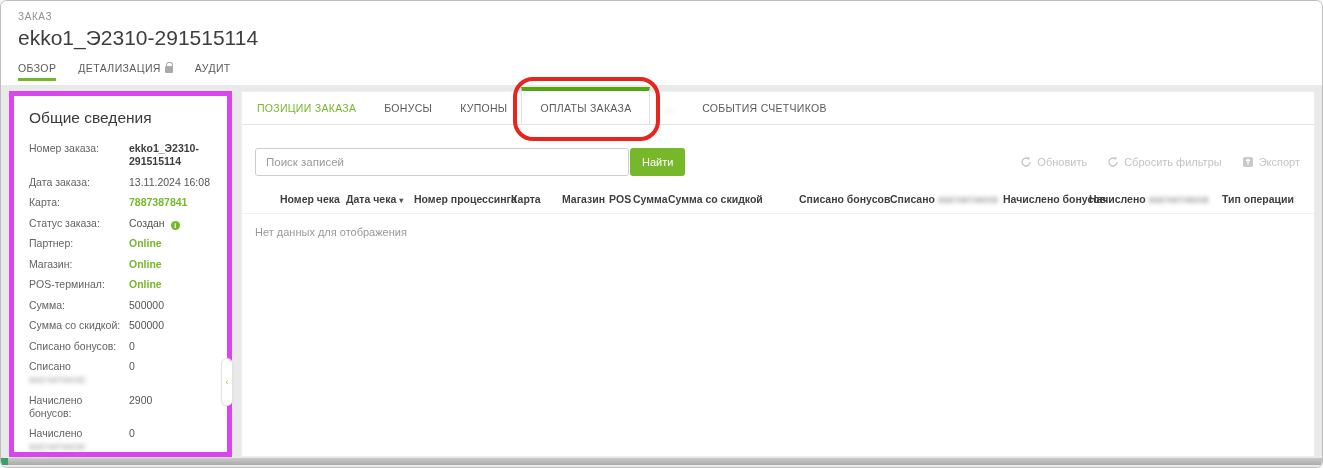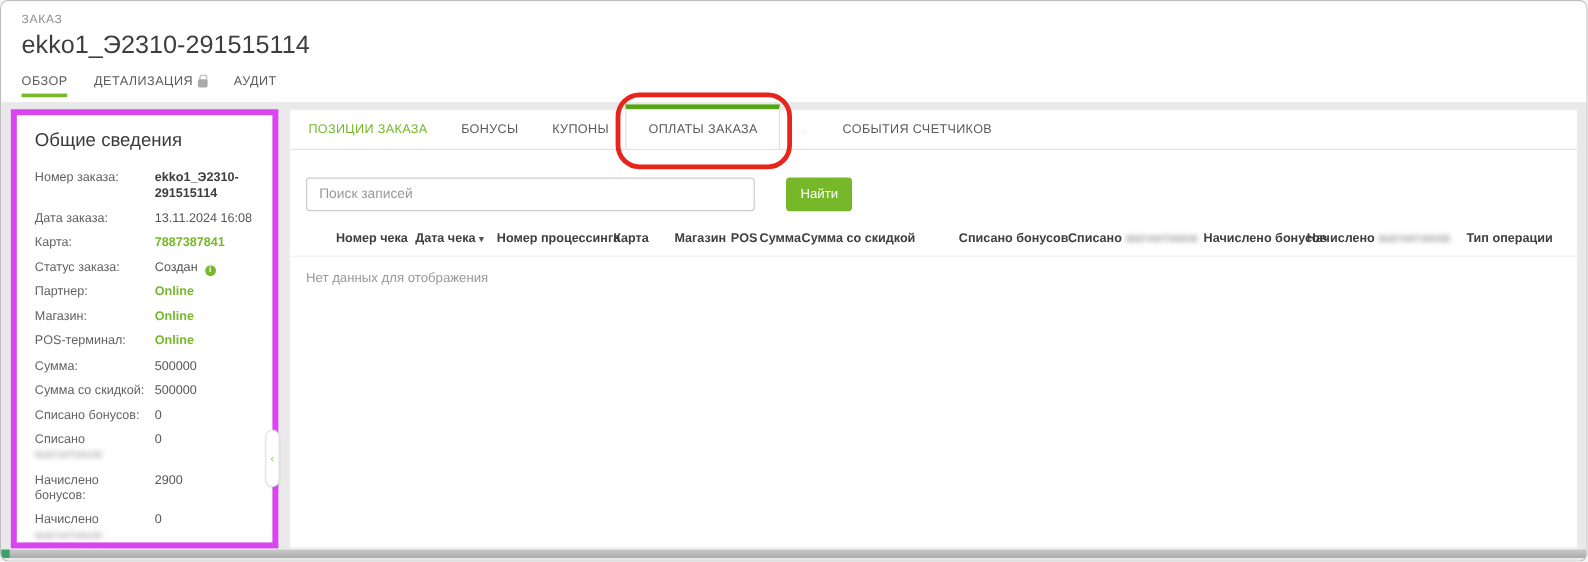--- a/index.html
+++ b/index.html
@@ -45,21 +45,21 @@
   .mtab.mutedtab{ color:#b5b5b5; }
   .mtab.boxed{ position:relative; background:#fff; border-left:1px solid #e0e0e0; border-right:1px solid #e0e0e0;
     border-top:4px solid #55a514; margin-top:-5px; padding:0 18px; z-index:2; }
   .annotation{ position:absolute; left:-9px; right:-11px; top:-14px; bottom:-17px; border:4px solid #e8251d;
     border-radius:20px; pointer-events:none; z-index:5; }
   
   .searchrow{ display:flex; align-items:center; margin:23px 14px 0 13px; }
   .searchinput{ width:374px; height:28px; border:1px solid #ccc; border-radius:3px; padding:0 10px; font-size:11.5px;
     font-family:"Liberation Sans",sans-serif; color:#444; outline:none; }
   .searchinput::placeholder{ color:#9a9a9a; }
-  .findbtn{ margin-left:26px; height:28px; padding:0 12px; background:#76b82a; border:none; border-radius:3px;
+  .findbtn{ margin-left:1px; height:28px; padding:0 12px; background:#76b82a; border:none; border-radius:3px;
     color:#fff; font-size:11px; font-family:"Liberation Sans",sans-serif; cursor:pointer; }
   .tools{ margin-left:auto; display:flex; align-items:center; gap:20px; color:#c3c3c3; font-size:11px; }
   .tool{ display:flex; align-items:center; gap:5px; cursor:pointer; }
   .tool svg{ display:block; }
   
   .thead{ display:flex; margin-top:17px; padding-left:38px; font-size:10.5px; font-weight:bold; color:#3f3f3f; padding-bottom:8px; border-bottom:1px solid #f0f0f0; }
   .th{ white-space:nowrap; cursor:pointer; }
   .caret{ color:#555; font-size:8px; margin-left:3px; }
   .c1{width:66px}.c2{width:68px}.c3{width:97px}.c4{width:51px}.c5{width:47px}.c6{width:24px}.c7{width:35px}
   .c8{width:131px}.c9{width:91px}.c10{width:113px}.c11{width:86px}.c12{width:133px}.c13{width:auto}
@@ -177,20 +177,43 @@
           <span class="blur">...</span>
         </div>
         <div class="mtab">
           <span>СОБЫТИЯ СЧЕТЧИКОВ</span>
         </div>
       </div>
 
       <div class="searchrow">
         <input class="searchinput" type="text" placeholder="Поиск записей" style="">
         <button class="findbtn">Найти</button>
+        <div class="tools">
+          <div class="tool">
+            <svg width="12" height="12" viewBox="0 0 12 12">
+                <path d="M10 6a4 4 0 1 1-1.2-2.85" fill="none" stroke="#c3c3c3" stroke-width="1.3"></path>
+                <path d="M9.2 0.6 L9.4 3.4 L6.6 3.1 Z" fill="#c3c3c3"></path>
+              </svg>
+            <span>Обновить</span>
+          </div>
+          <div class="tool">
+            <svg width="12" height="12" viewBox="0 0 12 12">
+                <path d="M10 6a4 4 0 1 1-1.2-2.85" fill="none" stroke="#c3c3c3" stroke-width="1.3"></path>
+                <path d="M9.2 0.6 L9.4 3.4 L6.6 3.1 Z" fill="#c3c3c3"></path>
+              </svg>
+            <span>Сбросить фильтры</span>
+          </div>
+          <div class="tool">
+            <svg width="12" height="12" viewBox="0 0 12 12">
+                <rect x="1" y="1" width="10" height="10" rx="2" fill="#c9c9c9"></rect>
+                <path d="M6 8.5 V3.5 M4 5.2 L6 3.2 L8 5.2" stroke="#fff" stroke-width="1.2" fill="none"></path>
+              </svg>
+            <span>Экспорт</span>
+          </div>
+        </div>
       </div>
 
       <div class="thead">
         <span class="th c1">Номер чека</span>
         <span class="th c2"><span>Дата чека</span><span class="caret">▾</span></span>
         <span class="th c3">Номер процессинга</span>
         <span class="th c4">Карта</span>
         <span class="th c5">Магазин</span>
         <span class="th c6">POS</span>
         <span class="th c7">Сумма</span>

